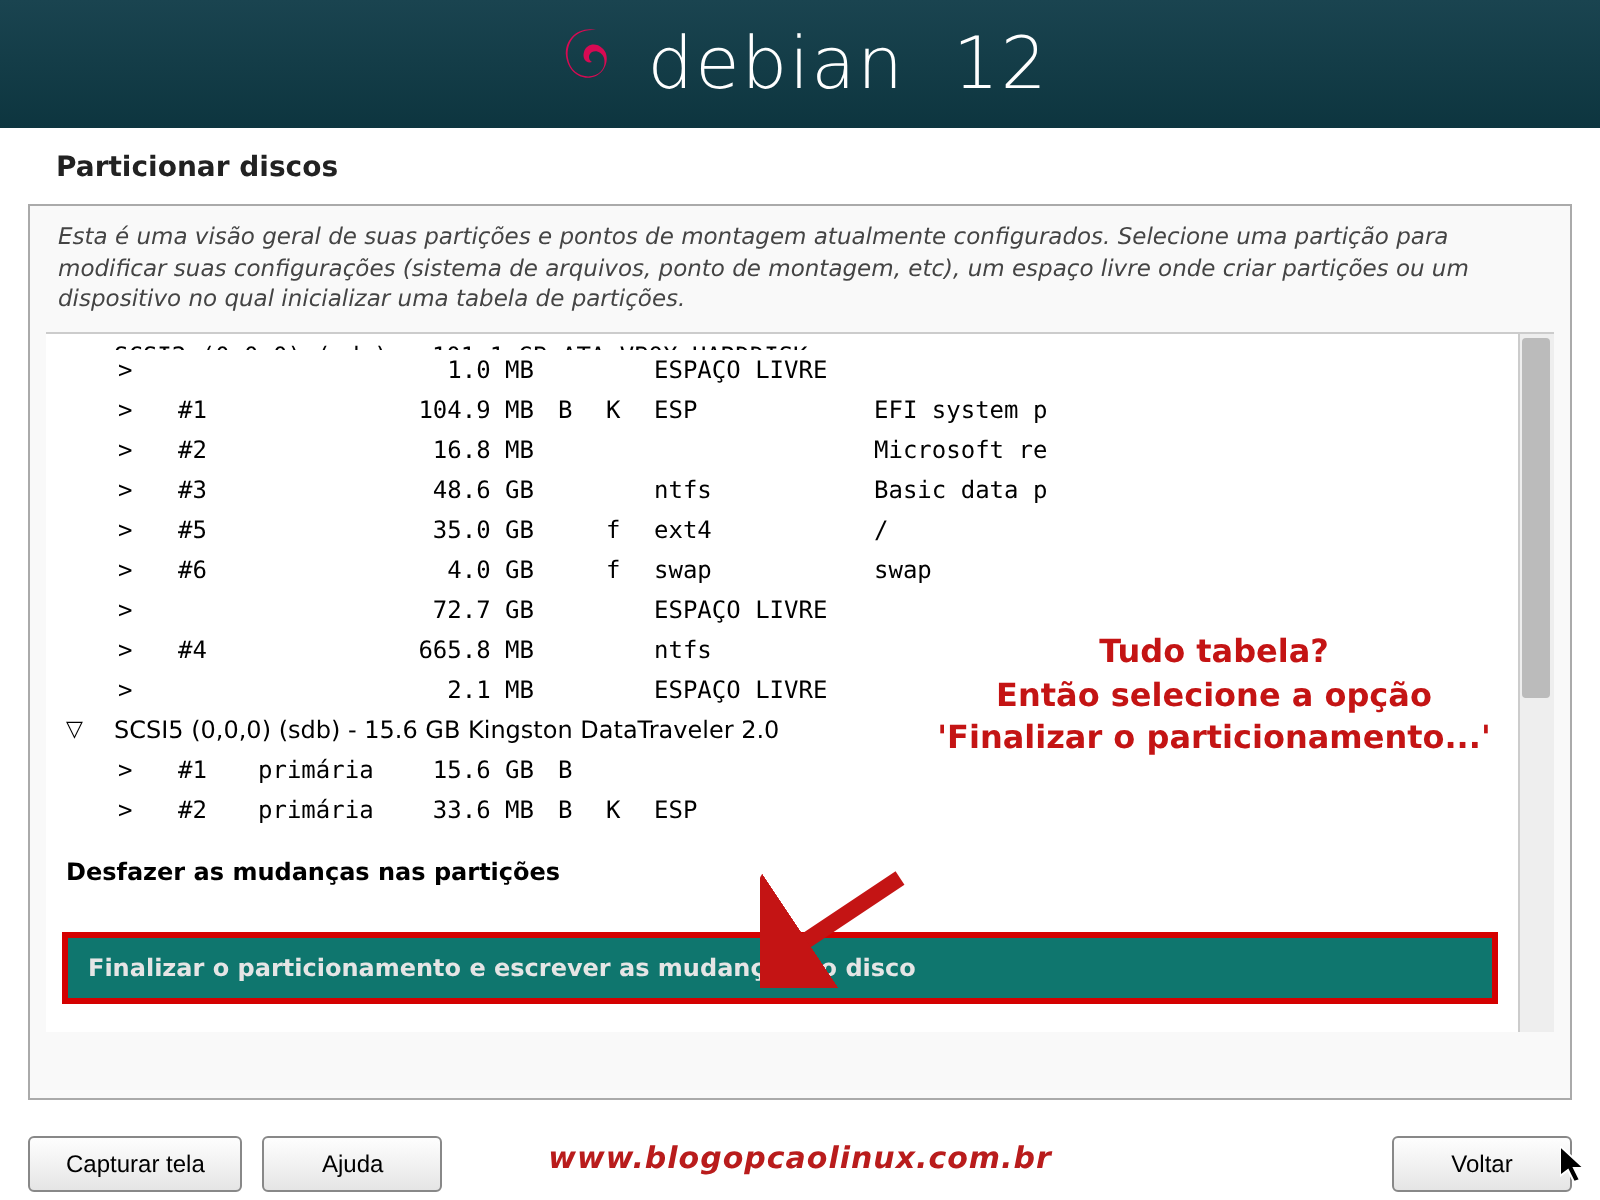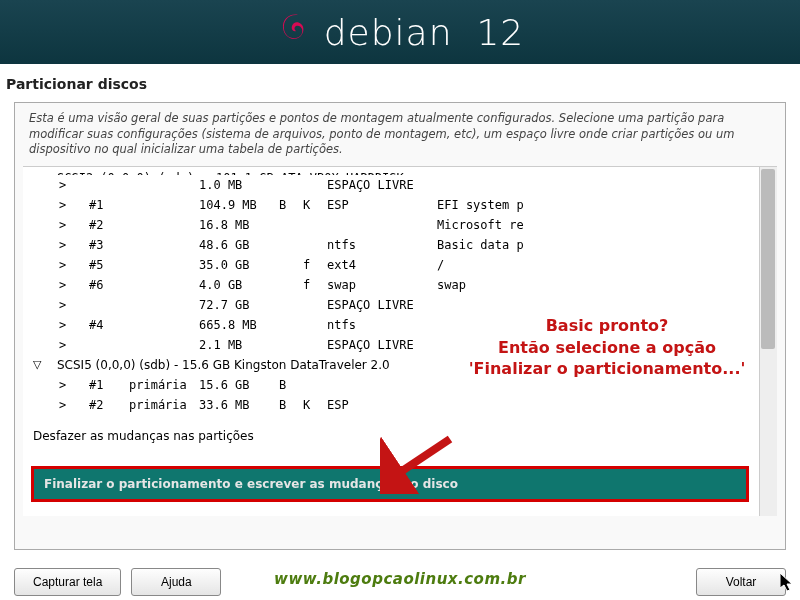--- a/index.html
+++ b/index.html
@@ -1,46 +1,46 @@
 <!DOCTYPE html>
 <html><head>
   <meta charset="utf-8">
   <style>
     * { margin: 0; padding: 0; box-sizing: border-box; }
     body { font-family: "DejaVu Sans", Arial, sans-serif; font-size: 12px; background: #fff; width: 800px; height: 600px; overflow: hidden; position: relative; }
     .header { background: linear-gradient(to bottom, #1a4450, #0d353f); height: 64px; display: flex; align-items: center; justify-content: center; color: #fff; }
     .header-swirl { color: #d70a53; font-size: 36px; margin-right: 8px; line-height: 1; }
     .header-title { font-size: 36px; font-weight: 300; letter-spacing: 1px; }
     .header-title .ver { color: #fff; margin-left: 24px; }
-    .page-title { padding: 12px 6px 6px; font-size: 14px; font-weight: bold; color: #222; }
+    .page-title { padding: 12px 28px 6px; font-size: 14px; font-weight: bold; color: #222; }
     .main-box { border: 1px solid #aaa; margin: 4px 14px 10px; background: #f9f9f9; padding: 8px 8px 16px 8px; height: 448px; position: relative; }
     .intro-text { font-size: 11.5px; color: #444; line-height: 1.35; padding: 0 6px 6px; font-style: italic; }
     .partition-list { border-top: 1px solid #ccc; background: #fff; margin-top: 2px; overflow: hidden; position: relative; height: 350px; padding-top: 4px; }
     .partition-row { display: flex; padding: 2px 10px; font-size: 12px; font-family: monospace; white-space: pre; align-items: center; height: 20px; }
     .partition-row.header-row { font-family: inherit; }
     .chev { width: 24px; display: inline-block; }
     .indent { width: 26px; display: inline-block; }
     .col-arrow { width: 30px; }
     .col-num { width: 40px; }
     .col-prim { width: 70px; }
-    .col-size { width: 80px; text-align: left; padding-right: 12px; }
+    .col-size { width: 80px; text-align: right; padding-right: 12px; }
     .col-b { width: 24px; }
     .col-k { width: 24px; }
     .col-fs { width: 110px; }
     .col-mount { width: 110px; }
-    .undo-row { font-weight: normal; padding: 6px 10px 2px; font-size: 12px; }
+    .undo-row { font-weight: bold; padding: 6px 10px 2px; font-size: 12px; }
     .finalize-row { background: #0f766e; color: #e5e5e5; font-weight: bold; padding: 8px 10px; border: 3px solid #d40000; margin: 0 4px 8px; font-size: 12px; position: absolute; bottom: 6px; left: 4px; right: 24px; }
     .scrollbar-t { position: absolute; right: 0; top: 0; width: 18px; height: 100%; background: #eee; border-left: 1px solid #ccc; }
     .scrollbar-thumb { position: absolute; right: 2px; top: 2px; width: 14px; height: 180px; background: #bbb; border-radius: 2px; }
     .button-row { display: flex; padding: 8px 14px; gap: 10px; align-items: center; }
     .spacer { flex: 1; }
     .btn { border: 1px solid #888; background: linear-gradient(#fefefe, #e5e5e5); padding: 6px 18px; font-size: 12px; border-radius: 3px; cursor: pointer; min-width: 90px; }
     .annotation { position: absolute; right: 18px; top: 315px; width: 350px; color: #c41414; font-weight: bold; font-size: 16px; text-align: center; line-height: 1.35; z-index: 5; pointer-events: none; }
     .arrow-anno { position: absolute; left: 380px; top: 434px; z-index: 6; pointer-events: none; }
-    .watermark { position: absolute; left: 50%; transform: translateX(-50%); bottom: 12px; color: #4d7c0f; font-size: 15px; font-style: italic; font-weight: bold; letter-spacing: 0.5px; z-index: 2; pointer-events: none; }
+    .watermark { position: absolute; left: 50%; transform: translateX(-50%); bottom: 12px; color: #b91c1c; font-size: 15px; font-style: italic; font-weight: bold; letter-spacing: 0.5px; z-index: 2; pointer-events: none; }
     .cursor-img { position: absolute; right: 4px; bottom: 4px; z-index: 10; pointer-events: none; }
     .down-tri { font-size: 11px; }
   </style>
 </head>
 <body>
 
 <div class="header">
   <span class="header-swirl">
     <svg width="40" height="40" viewBox="0 0 40 40">
         <path d="M20 6 C11 6 7 13 8 20 C9 27 15 30 20 29 C25 28 27 24 26 20 C25 17 22 16 20 17 C18 18 18 21 20 22 C17 23 15 20 16 17 C17 13 22 12 25 15 C29 18 28 26 22 29 C15 32 8 27 7 19 C6 10 14 4 22 6 C21 6 20 6 20 6 Z" fill="#d70a53"></path>
@@ -87,21 +87,21 @@
       </div>
 
     <div style="height:8px;"></div>
     <div class="undo-row">Desfazer as mudanças nas partições</div>
 
     <div class="finalize-row">Finalizar o particionamento e escrever as mudanças no disco</div>
   </div>
 </div>
 
 <div class="annotation">
-  <div>Basic pronto?</div>
+  <div>Tudo tabela?</div>
   <div>Então selecione a opção</div>
   <div>'Finalizar o particionamento...'</div>
 </div>
 
 <div class="arrow-anno">
   <svg width="80" height="60">
       <defs>
         <marker id="ah" markerWidth="10" markerHeight="10" refX="2" refY="5" orient="auto">
           <polygon points="0,0 10,5 0,10" fill="#c41414"></polygon>
         </marker>

